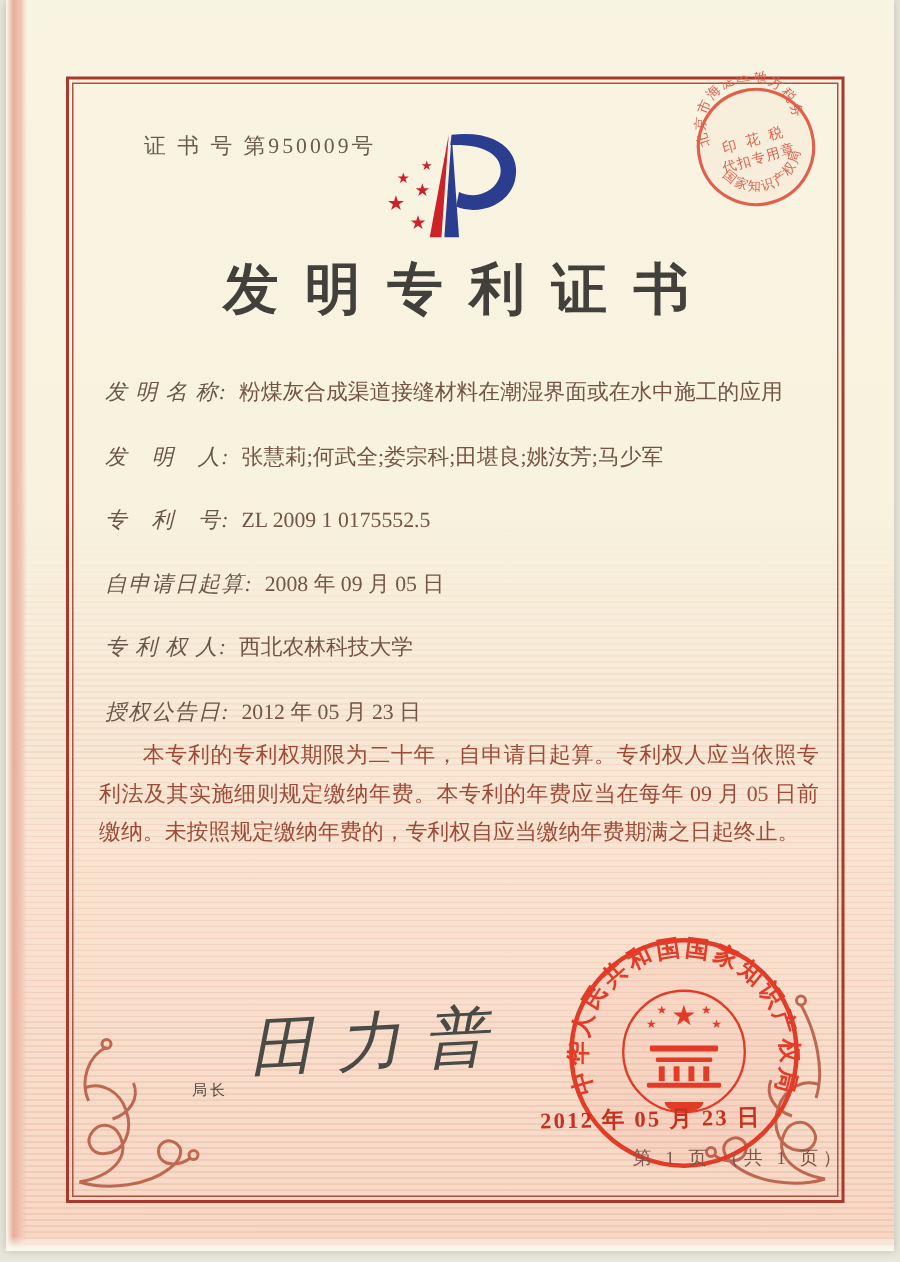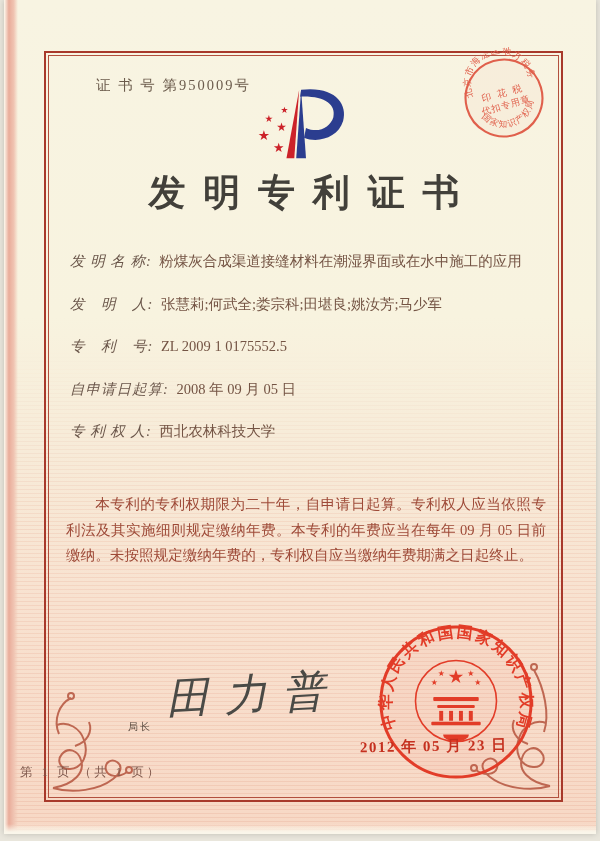--- a/index.html
+++ b/index.html
@@ -28,21 +28,21 @@
     mask-image:linear-gradient(180deg,transparent 0%,transparent 42%,rgba(0,0,0,.75) 62%,#000 100%);
   }
   .frame-outer{
     position:absolute;left:40px;top:51px;width:515px;height:747px;
     border:2.5px solid #a8392b;
   }
   .frame-inner{
     position:absolute;inset:2px;border:1px solid #b2503e;
   }
   .cert-no{
-    position:absolute;left:92px;top:76px;
+    position:absolute;left:92px;top:88px;
     font-size:14.5px;letter-spacing:2px;color:#6b5b4c;
   }
   .logo{position:absolute;left:238px;top:84px;}
   .title{
     position:absolute;left:0;top:168px;width:600px;text-align:center;
     font-size:37px;font-weight:600;color:#42403a;
     letter-spacing:0.48em;padding-left:0.48em;box-sizing:border-box;
   }
   .fields{position:absolute;left:66px;top:252px;width:478px;}
   .field-row{height:42.5px;font-size:14.5px;color:#6f5547;white-space:nowrap;}
@@ -63,21 +63,21 @@
     font-style:italic;transform:rotate(-3deg);
   }
   .seal{position:absolute;left:368px;top:618px;}
   .seal-date{
     position:absolute;left:356px;top:737px;
     font-size:15px;font-weight:600;color:#c5301f;letter-spacing:1.5px;
     transform:rotate(-1deg);
   }
   .tax-stamp{position:absolute;left:452px;top:50px;transform:rotate(-16deg);}
   .footer{
-    position:absolute;left:16px;top:764px;width:560px;text-align:left;
+    position:absolute;left:0;top:764px;width:560px;text-align:right;
     font-size:12.5px;letter-spacing:3px;color:#7d564a;
   }
   .ornament{position:absolute;}
   .ornament.left{left:43px;top:676px;}
   .ornament.right{left:452px;top:652px;transform:scaleX(-1);}
 </style>
 </head>
 <body>
 
 <div class="sheet">
@@ -156,20 +156,24 @@
       <span class="field-label">专　利　号:</span>
       <span class="field-value">ZL 2009 1 0175552.5</span>
     </div>
     <div class="field-row">
       <span class="field-label">自申请日起算:</span>
       <span class="field-value">2008 年 09 月 05 日</span>
     </div>
     <div class="field-row">
       <span class="field-label">专 利 权 人:</span>
       <span class="field-value">西北农林科技大学</span>
+    </div>
+    <div class="field-row">
+      <span class="field-label">授权公告日:</span>
+      <span class="field-value">2012 年 05 月 23 日</span>
     </div>
   </div>
 
   <div class="paragraphs">
     <p>本专利的专利权期限为二十年，自申请日起算。专利权人应当依照专利法及其实施细则规定缴纳年费。本专利的年费应当在每年 09 月 05 日前缴纳。未按照规定缴纳年费的，专利权自应当缴纳年费期满之日起终止。</p>
   </div>
 
   <div class="signer-role">局长</div>
   <div class="signer-name">田力普</div>
 

